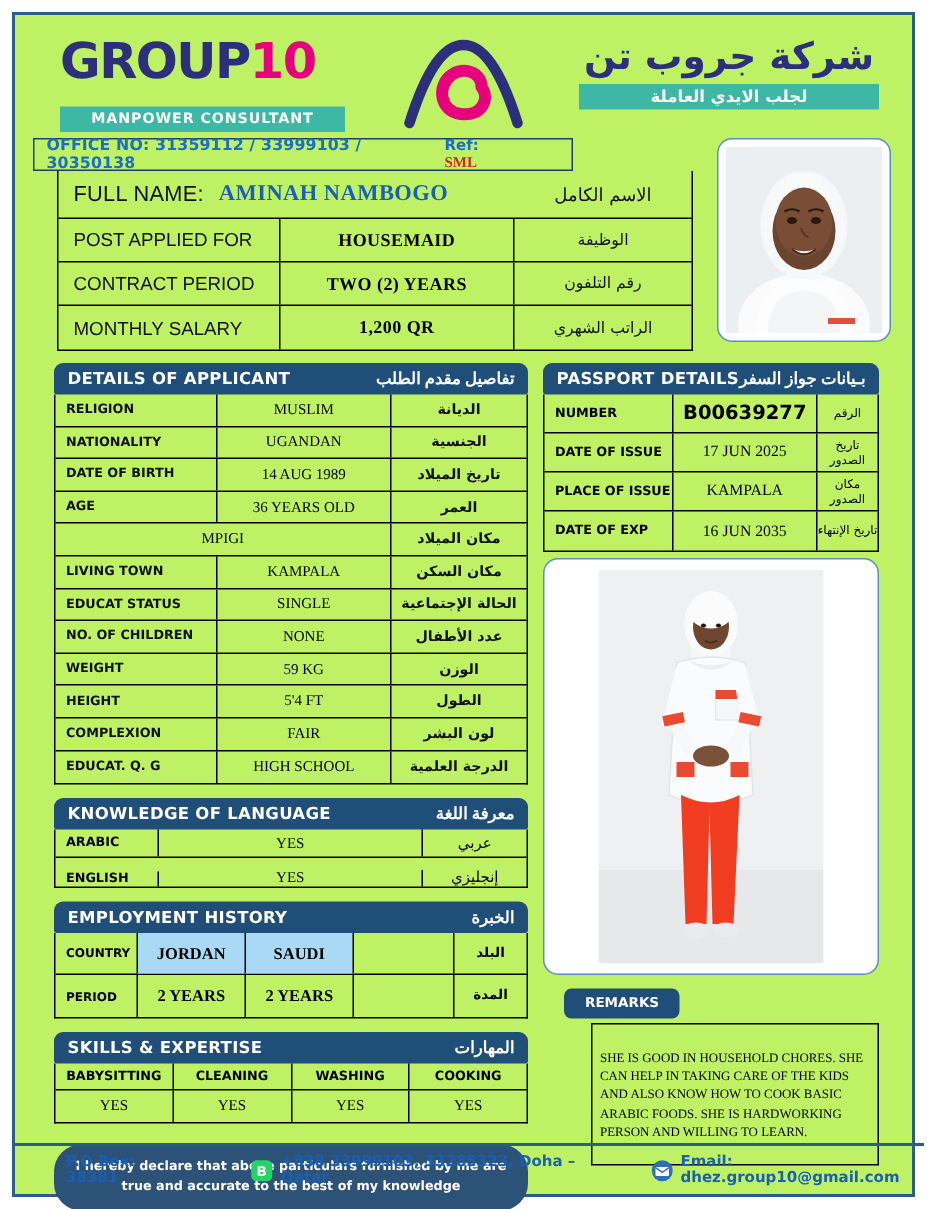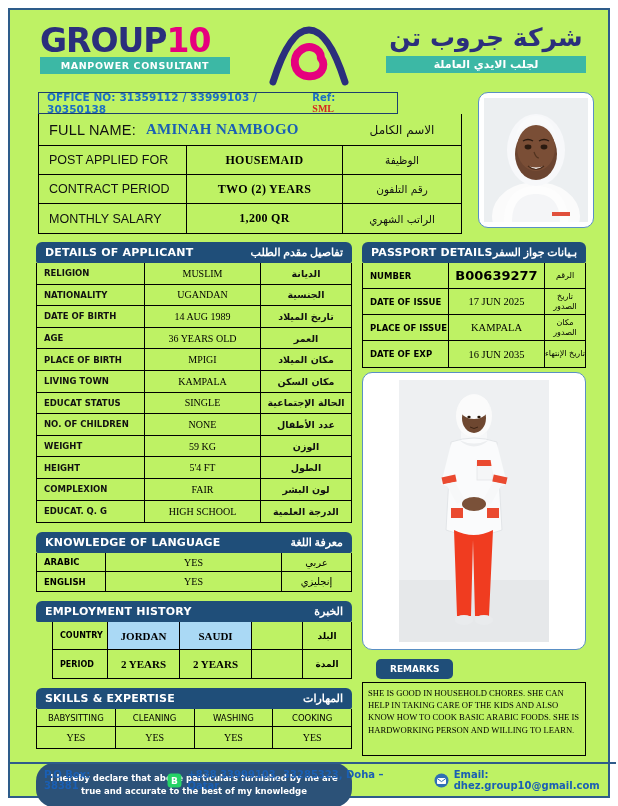--- a/index.html
+++ b/index.html
@@ -23,21 +23,21 @@
     position: absolute; left: 0; top: 0; width: 598px; height: 76px;
   }
   .logo-block { position: absolute; left: 30px; top: 14px; width: 190px; }
   .logo-word {
     font-size: 33px; font-weight: bold; letter-spacing: -1px;
     font-family: "DejaVu Sans", sans-serif;
     color: #2b2f7c; line-height: 1;
   }
   .logo-word .ten { color: #e6007e; }
   .logo-sub {
-    margin-top: 0;
+    margin-top: 14px;
     background: #3cb8a5; color: #ffffff;
     font-size: 9.5px; font-weight: bold; letter-spacing: 0.6px;
     text-align: center; padding: 3px 4px 3px 4px;
     font-family: "DejaVu Sans", sans-serif;
   }
 
   .logo-mark { position: absolute; left: 253px; top: 14px; width: 92px; height: 62px; }
 
   .arabic-block {
     position: absolute; right: 22px; top: 14px; width: 200px; text-align: center;
@@ -49,21 +49,21 @@
   }
   .arabic-sub {
     margin-top: 4px; background: #3cb8a5; color: #fff;
     font-size: 11px; font-weight: bold; direction: rtl;
     padding: 2px 6px; display: block;
     font-family: "DejaVu Sans", sans-serif;
   }
 
   
   .office-bar {
-    position: absolute; left: 28px; top: 82px; width: 360px; height: 22px;
+    position: absolute; left: 12px; top: 82px; width: 360px; height: 22px;
     border: 1px solid #1d3f6e;
     display: flex; align-items: center;
   }
   .office-no {
     color: #1a6fc4; font-weight: bold; font-size: 10.5px;
     padding-left: 8px; letter-spacing: 0.1px;
     font-family: "DejaVu Sans", sans-serif;
   }
   .ref-wrap {
     margin-left: auto; padding-right: 38px;
@@ -180,39 +180,39 @@
   .pc3 {
     width: 40px; display: flex; align-items: center; justify-content: center;
     font-size: 8px; direction: rtl; text-align: center; line-height: 1.15;
     font-family: "DejaVu Sans", sans-serif;
   }
 
   
   .lang-wrap { margin-top: 9px; }
   .ltable { border: 1px solid #000; border-top: none; }
   .lrow { display: flex; height: 19px; border-bottom: 1px solid #000; }
-  .lrow:last-child { border-bottom: none; }
+  .lrow:last-child { border-bottom: none; align-items: flex-end; }
   .lc1 {
     width: 69px; display: flex; align-items: center; padding-left: 7px;
     font-size: 8.5px; font-weight: bold; border-right: 1px solid #000;
     font-family: "DejaVu Sans", sans-serif;
   }
   .lc2 {
     flex: 1; display: flex; align-items: center; justify-content: center;
     font-size: 10px; border-right: 1px solid #000;
     font-family: "Liberation Serif", serif;
   }
   .lc3 {
     width: 69px; display: flex; align-items: center; justify-content: center;
     font-size: 10px; direction: rtl; font-family: "DejaVu Sans", sans-serif;
   }
 
   
   .emp-wrap { margin-top: 9px; }
-  .etable { border: 1px solid #000; border-top: none; margin-left: 16px; }
+  .etable { border: 1px solid #000; border-top: none; }
   .erow { display: flex; height: 28px; border-bottom: 1px solid #000; }
   .erow:last-child { border-bottom: none; }
   .ec-lbl {
     width: 55px; display: flex; align-items: center; padding-left: 7px;
     font-size: 8px; font-weight: bold; border-right: 1px solid #000;
     font-family: "DejaVu Sans", sans-serif;
   }
   .ec {
     width: 72px; display: flex; align-items: center; justify-content: center;
     font-size: 11px; font-weight: bold; border-right: 1px solid #000;
@@ -230,21 +230,21 @@
   .sk-wrap { margin-top: 9px; }
   .sktable { border: 1px solid #000; border-top: none; }
   .skrow { display: flex; }
   .skrow.head { height: 18px; border-bottom: 1px solid #000; }
   .skrow.body { height: 21px; }
   .skcell {
     flex: 1; display: flex; align-items: center; justify-content: center;
     border-right: 1px solid #000;
   }
   .skcell:last-child { border-right: none; }
-  .skrow.head .skcell { font-size: 8.5px; font-weight: normal; font-family: "DejaVu Sans", sans-serif; text-align: right; }
+  .skrow.head .skcell { font-size: 8.5px; font-weight: bold; font-family: "DejaVu Sans", sans-serif; text-align: right; }
   .skrow.body .skcell { font-size: 10px; font-family: "Liberation Serif", serif; }
 
   
   .declare {
     margin-top: 14px; background: #2c5278; color: #fff;
     border-radius: 18px; padding: 9px 14px; text-align: center;
     font-size: 8.5px; line-height: 1.5; font-weight: bold;
     font-family: "DejaVu Sans", sans-serif;
   }
 
@@ -258,23 +258,24 @@
   
   .remarks-wrap { position: absolute; left: 352px; top: 648px; width: 224px; }
   .remarks-tab {
     display: inline-block; background: #1f4e79; color: #fff;
     font-size: 9px; font-weight: bold; padding: 5px 14px;
     border-radius: 5px; margin-left: 14px;
     font-family: "DejaVu Sans", sans-serif;
   }
   .remarks-box {
     margin-top: 3px; border: 1px solid #000; min-height: 74px;
-    padding: 4px 5px; font-size: 8.6px; line-height: 1.42;
+    padding: 16px 5px; font-size: 8.6px; line-height: 1.42;
     font-family: "Liberation Serif", serif; color: #000;
     white-space: pre-line;
+    margin-left: 32px;
   }
 
   
   .footer {
     position: absolute; left: 0; bottom: 0; width: 606px; height: 34px;
     border-top: 2px solid #2e5c8a;
     display: flex; align-items: center;
   }
   .f-item {
     display: flex; align-items: center; gap: 5px;
@@ -387,21 +388,20 @@
           <div class="dc1">DATE OF BIRTH</div>
           <div class="dc2">14 AUG 1989</div>
           <div class="dc3">تاريخ الميلاد</div>
         </div>
       <div class="drow">
           <div class="dc1">AGE</div>
           <div class="dc2">36 YEARS OLD</div>
           <div class="dc3">العمر</div>
         </div>
       <div class="drow">
-          <div class="dc1">PLACE OF BIRTH</div>
           <div class="dc2">MPIGI</div>
           <div class="dc3">مكان الميلاد</div>
         </div>
       <div class="drow">
           <div class="dc1">LIVING TOWN</div>
           <div class="dc2">KAMPALA</div>
           <div class="dc3">مكان السكن</div>
         </div>
       <div class="drow">
           <div class="dc1">EDUCAT STATUS</div>

